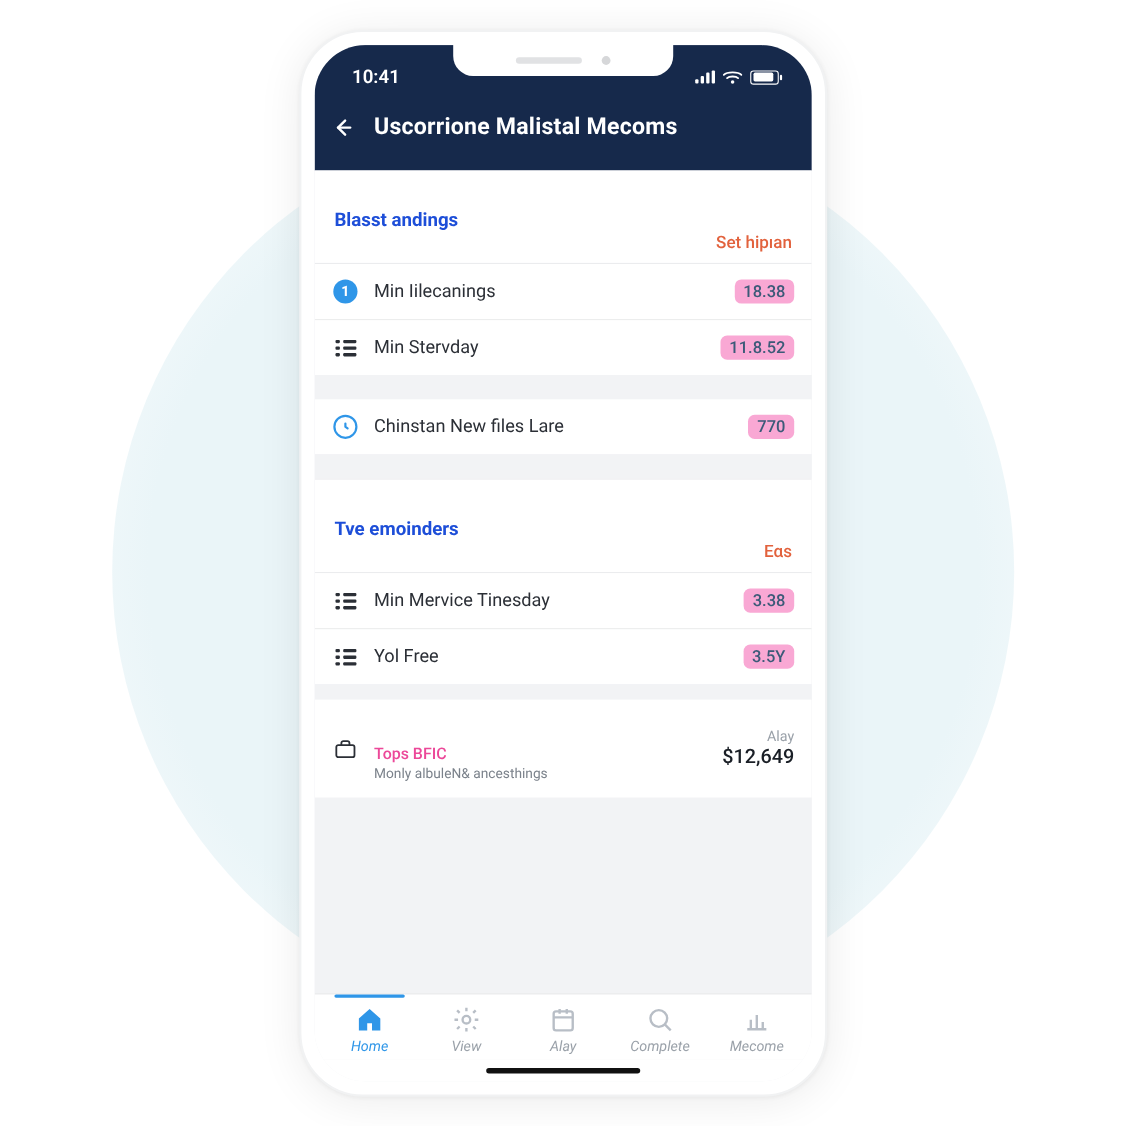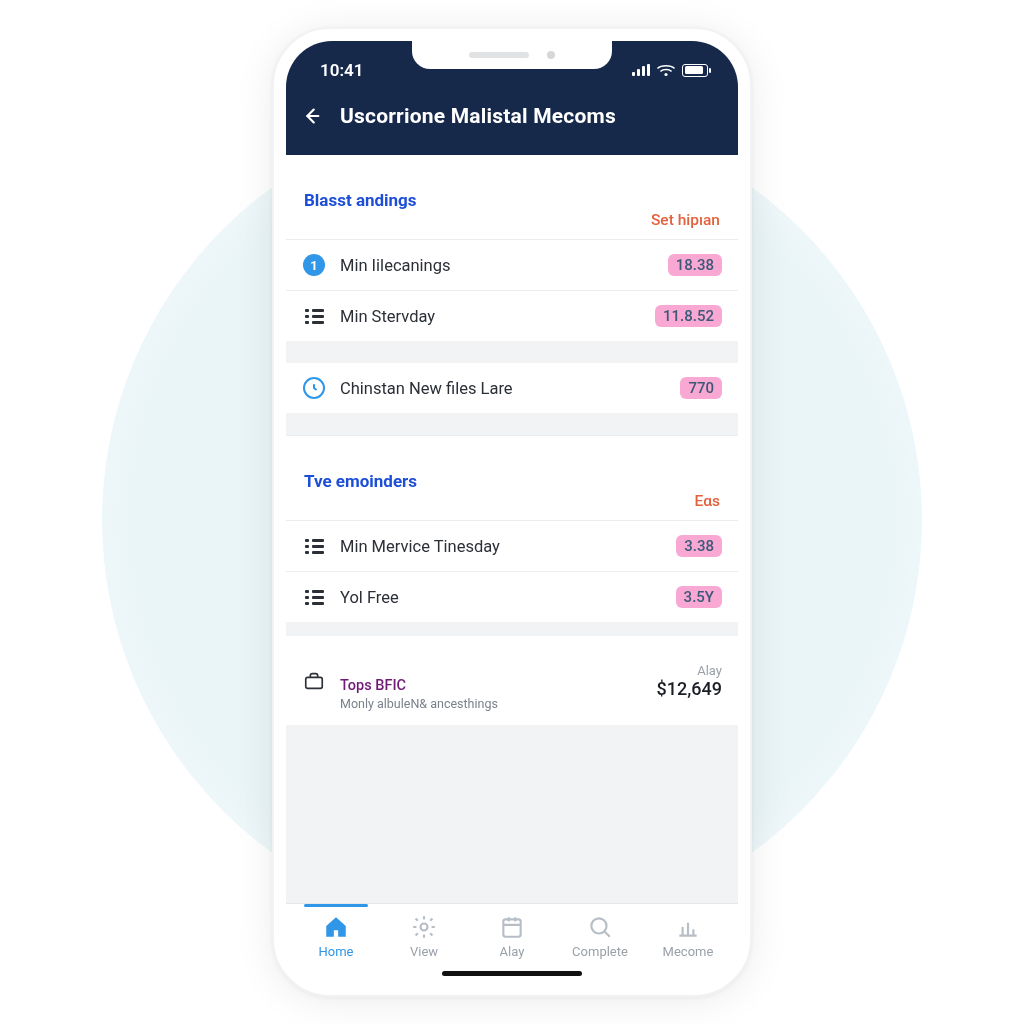--- a/index.html
+++ b/index.html
@@ -184,33 +184,34 @@
 }
 .ring-check svg { stroke:#2f96e8; }
 
 
 .summary-row {
   display:flex; align-items:center; gap:14px;
   padding: 14px 16px;
 }
 .summary-row .icon-slot{width:24px;flex:0 0 24px;display:flex;align-items:center;justify-content:center;}
 .summary-text { flex:1; }
-.summary-title { font-size:14.5px; color:#701a75; font-weight:500;margin-top:27px; }
+.summary-title { font-size:14.5px; color:#ec4899; font-weight:500;margin-top:27px; }
 .summary-sub { font-size:12.5px; color:#7b828b; padding-top:2px; }
 .summary-right { text-align:right;margin-left:40px; }
 .summary-note { font-size:13px; color:#9aa1a9; }
 .summary-amount { font-size:18px; color:#1a1f26; font-weight:500; }
 
 
 .bottom-nav {
   flex:0 0 auto;
   background:#fff;
   border-top:1px solid #e6e7e9;
   display:flex;
   padding:10px 6px 4px 6px;
+  font-style:italic;
 }
 .nav-item {
   flex:1;
   display:flex; flex-direction:column; align-items:center; gap:4px;
   font-size:13px; color:#9aa1a9;
 }
 .nav-item.active { color:#2f96e8; position:relative; }
 .nav-item.active:before{
   content:""; position:absolute; top:-10px; left:12px; right:12px; height:2.5px;
   background:#2f96e8; border-radius:2px;

